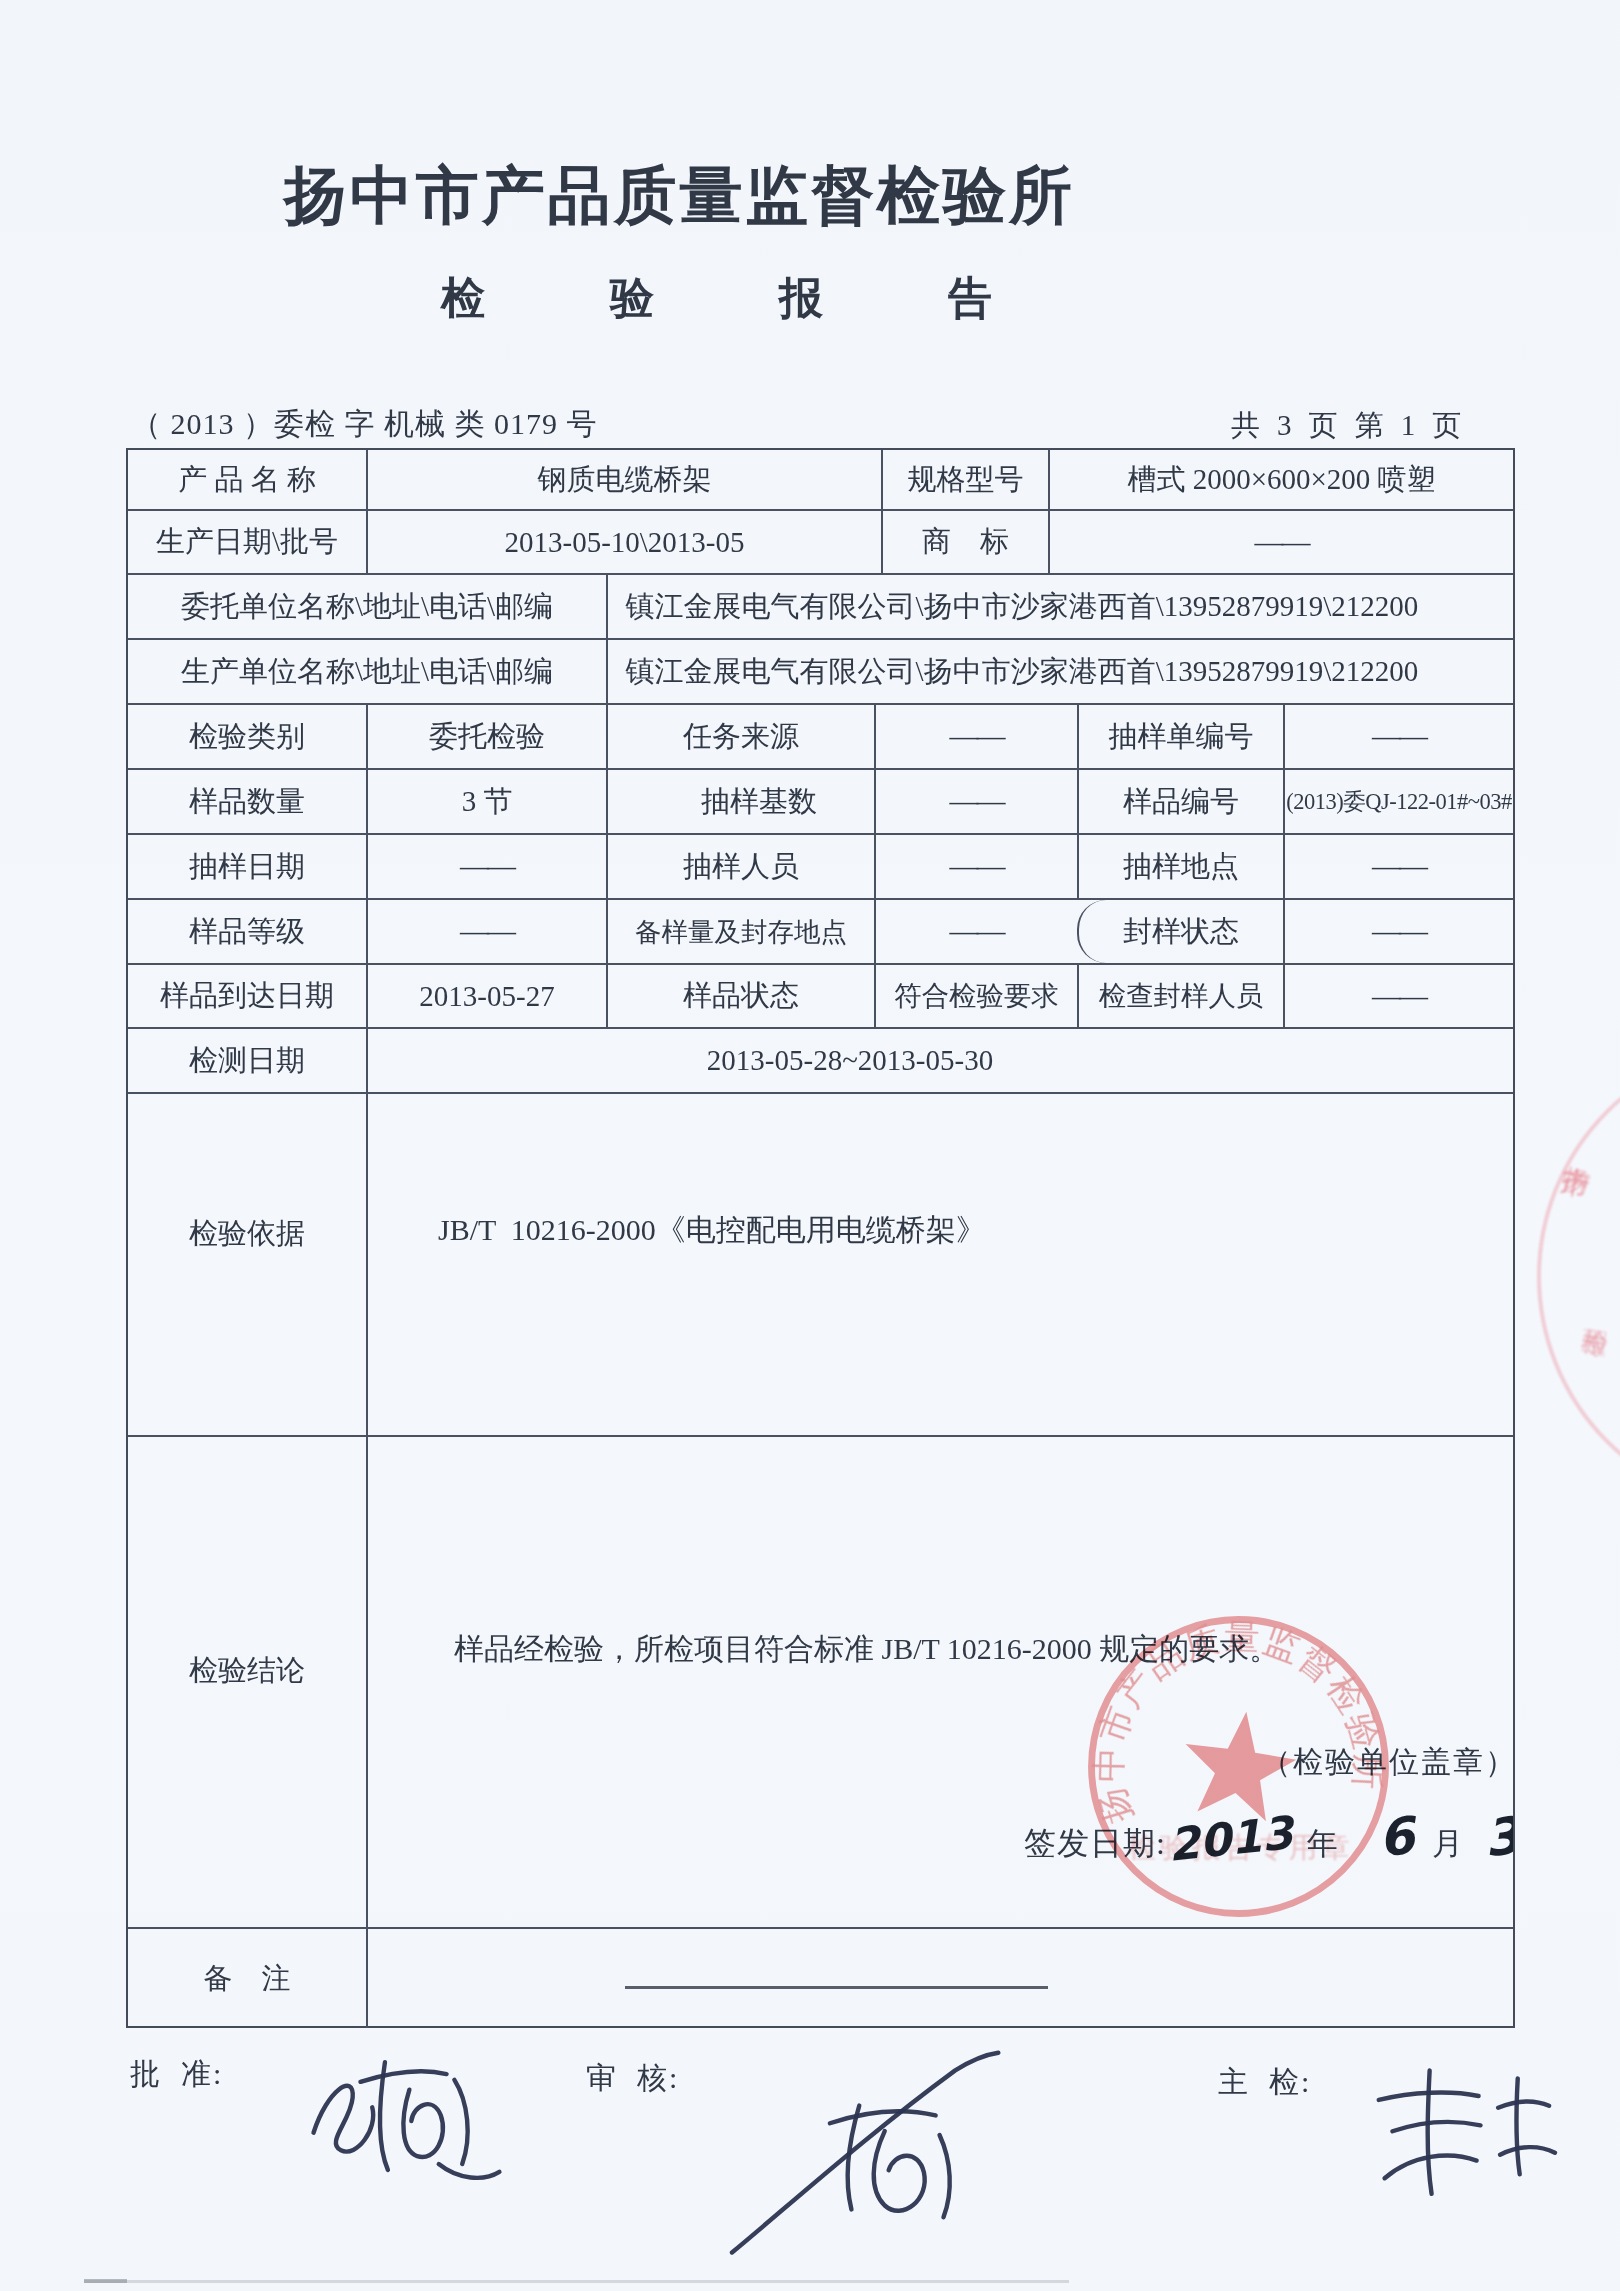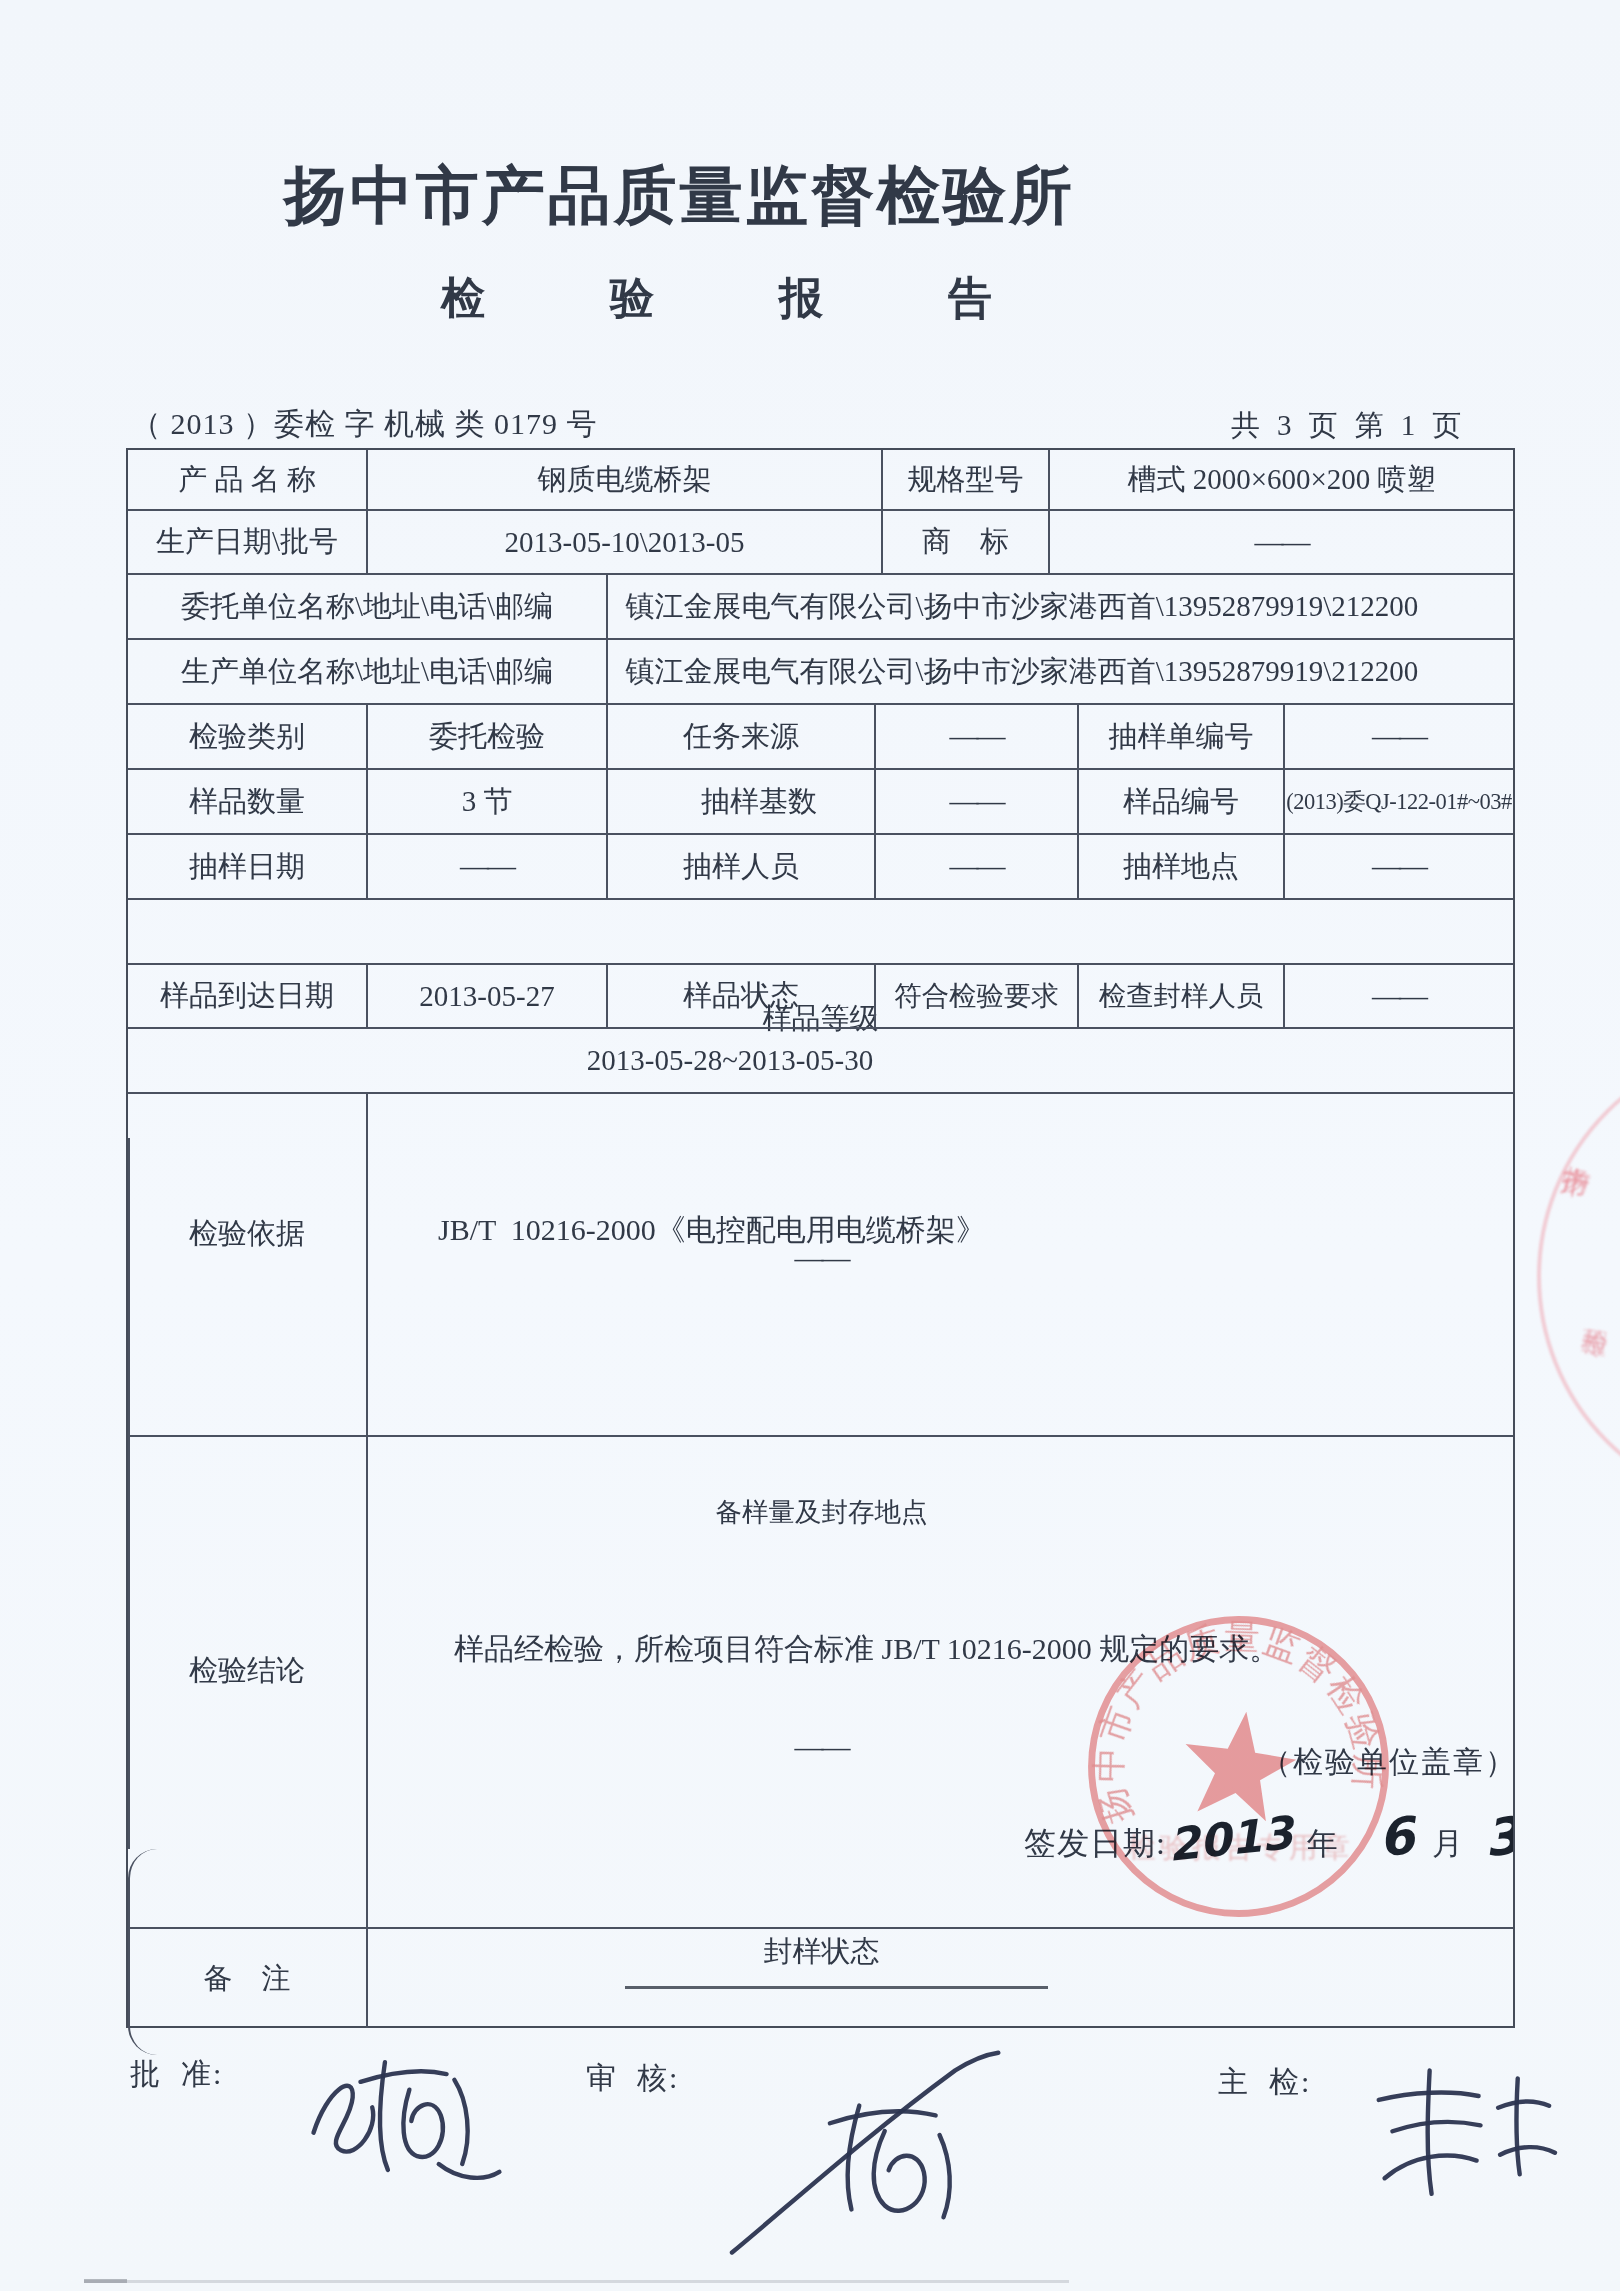--- a/index.html
+++ b/index.html
@@ -131,39 +131,40 @@
 
     <div class="row" style="height:63px;">
       <div class="c" style="flex:0 0 238px;">抽样日期</div>
       <div class="c dash" style="flex:0 0 240px;">——</div>
       <div class="c" style="flex:0 0 268px;">抽样人员</div>
       <div class="c dash" style="flex:0 0 203px;">——</div>
       <div class="c" style="flex:0 0 206px;">抽样地点</div>
       <div class="c dash" style="flex:1;">——</div>
     </div>
 
-    <div class="row" style="height:63px;flex-direction:column;">
+    <div class="row" style="height:63px;">
       <div class="c" style="flex:0 0 238px;">样品等级</div>
       <div class="c dash" style="flex:0 0 240px;">——</div>
       <div class="c" style="flex:0 0 268px;font-size:26.5px;">备样量及封存地点</div>
       <div class="c dash" style="flex:0 0 203px;">——</div>
       <div class="c" style="flex:0 0 206px;border-radius:29px;">封样状态</div>
       <div class="c dash" style="flex:1;">——</div>
     </div>
 
     <div class="row" style="height:62px;">
       <div class="c" style="flex:0 0 238px;">样品到达日期</div>
       <div class="c" style="flex:0 0 240px;">2013-05-27</div>
       <div class="c" style="flex:0 0 268px;">样品状态</div>
       <div class="c" style="flex:0 0 203px;font-size:27.4px;">符合检验要求</div>
       <div class="c" style="flex:0 0 206px;font-size:27.4px;">检查封样人员</div>
       <div class="c dash" style="flex:1;">——</div>
     </div>
 
     <div class="row" style="height:63px;">
+      <div class="c" style="flex:0 0 238px;">检测日期</div>
       <div class="c shiftL" style="flex:1;">2013-05-28~2013-05-30</div>
     </div>
 
     <div class="row" style="height:341px;">
       <div class="c basis-label" style="flex:0 0 238px;">检验依据</div>
       <div class="c rel" style="flex:1;">
         <div class="basis-text">JB/T  10216-2000《电控配电用电缆桥架》</div>
       </div>
     </div>
 

